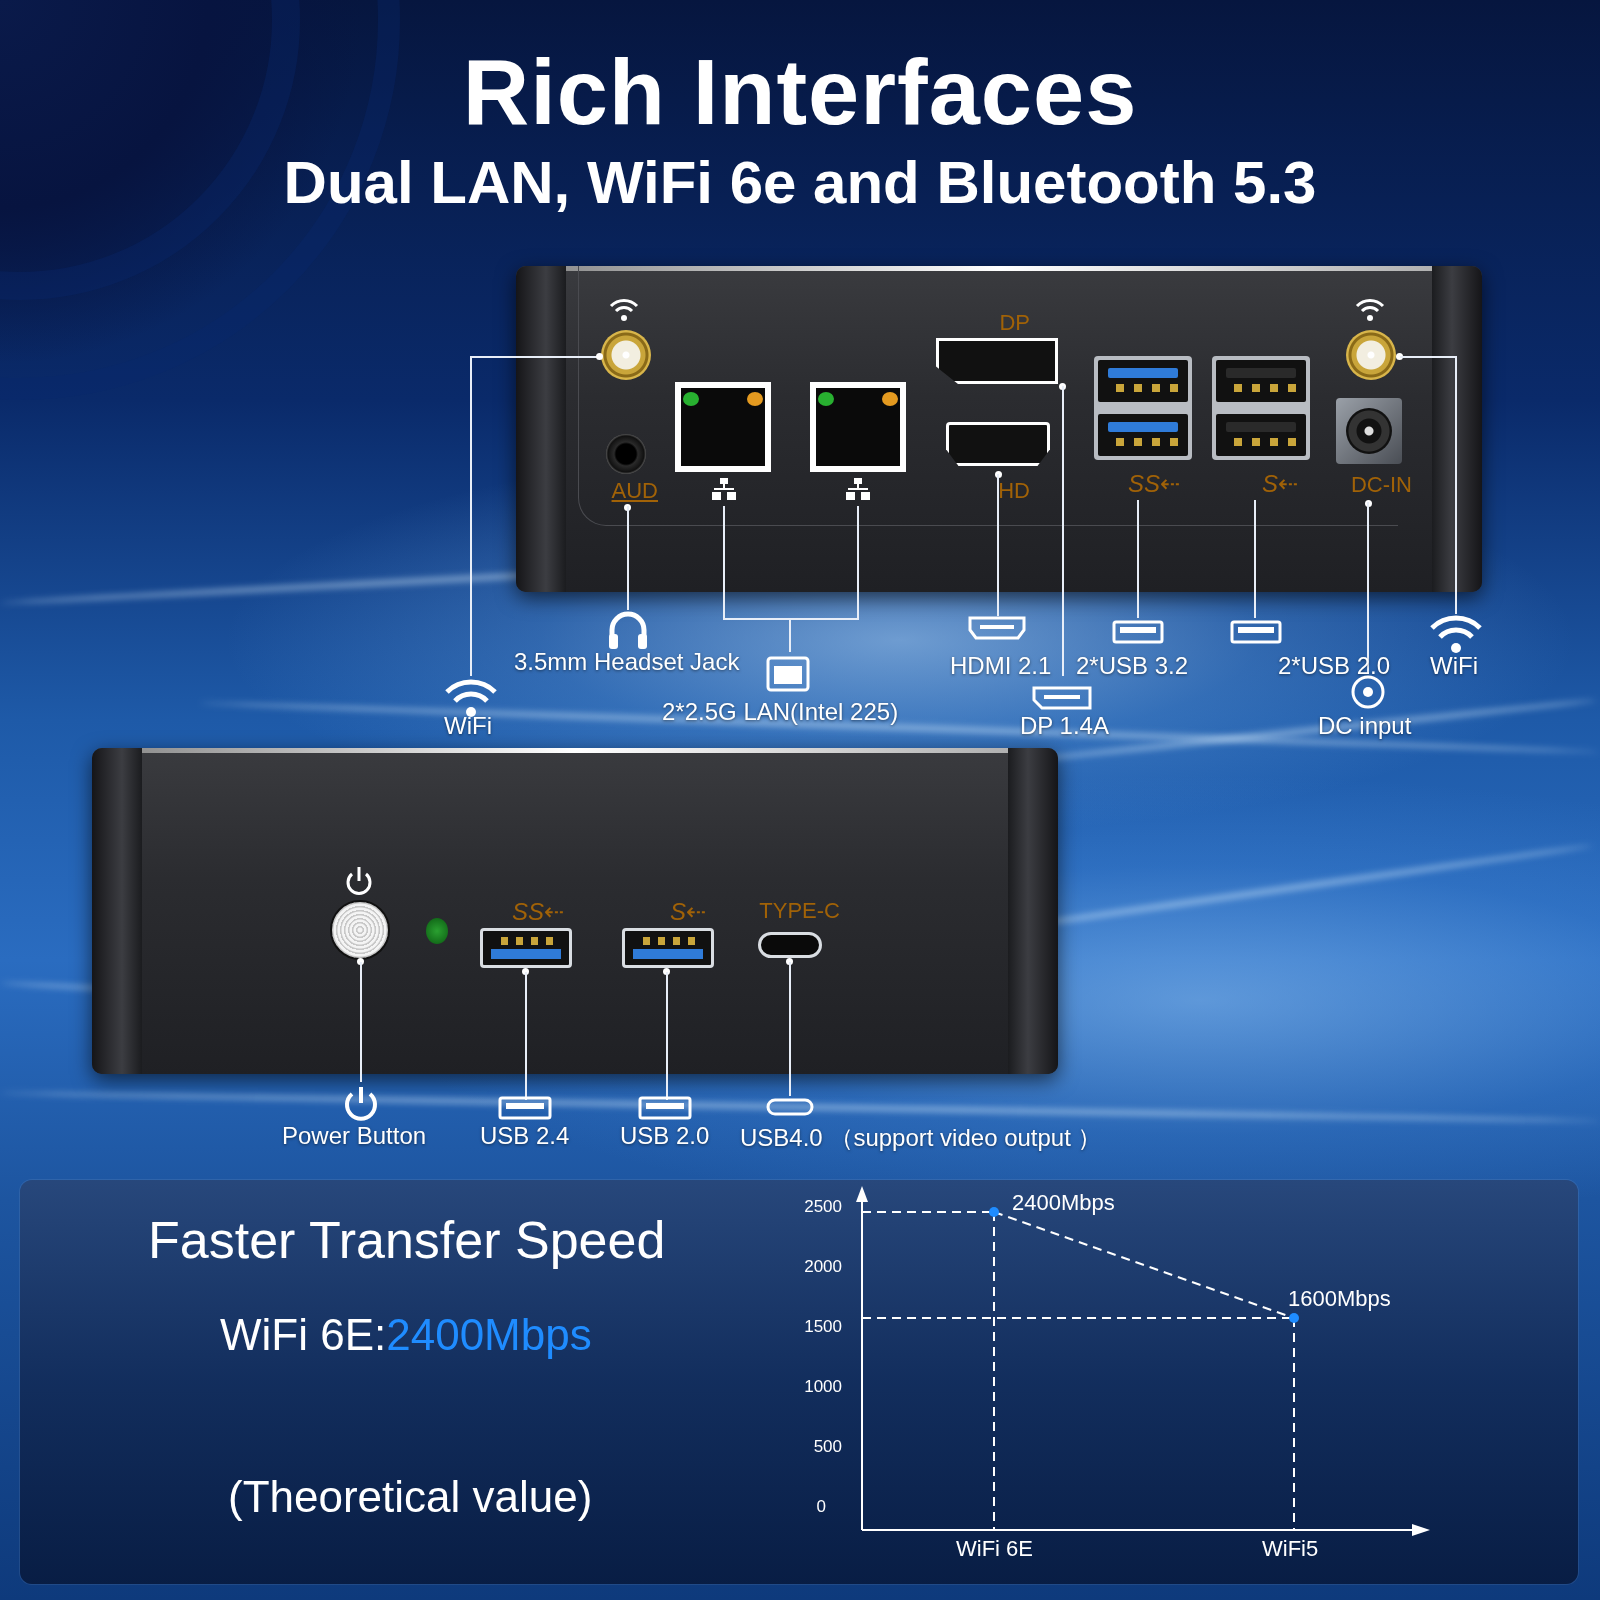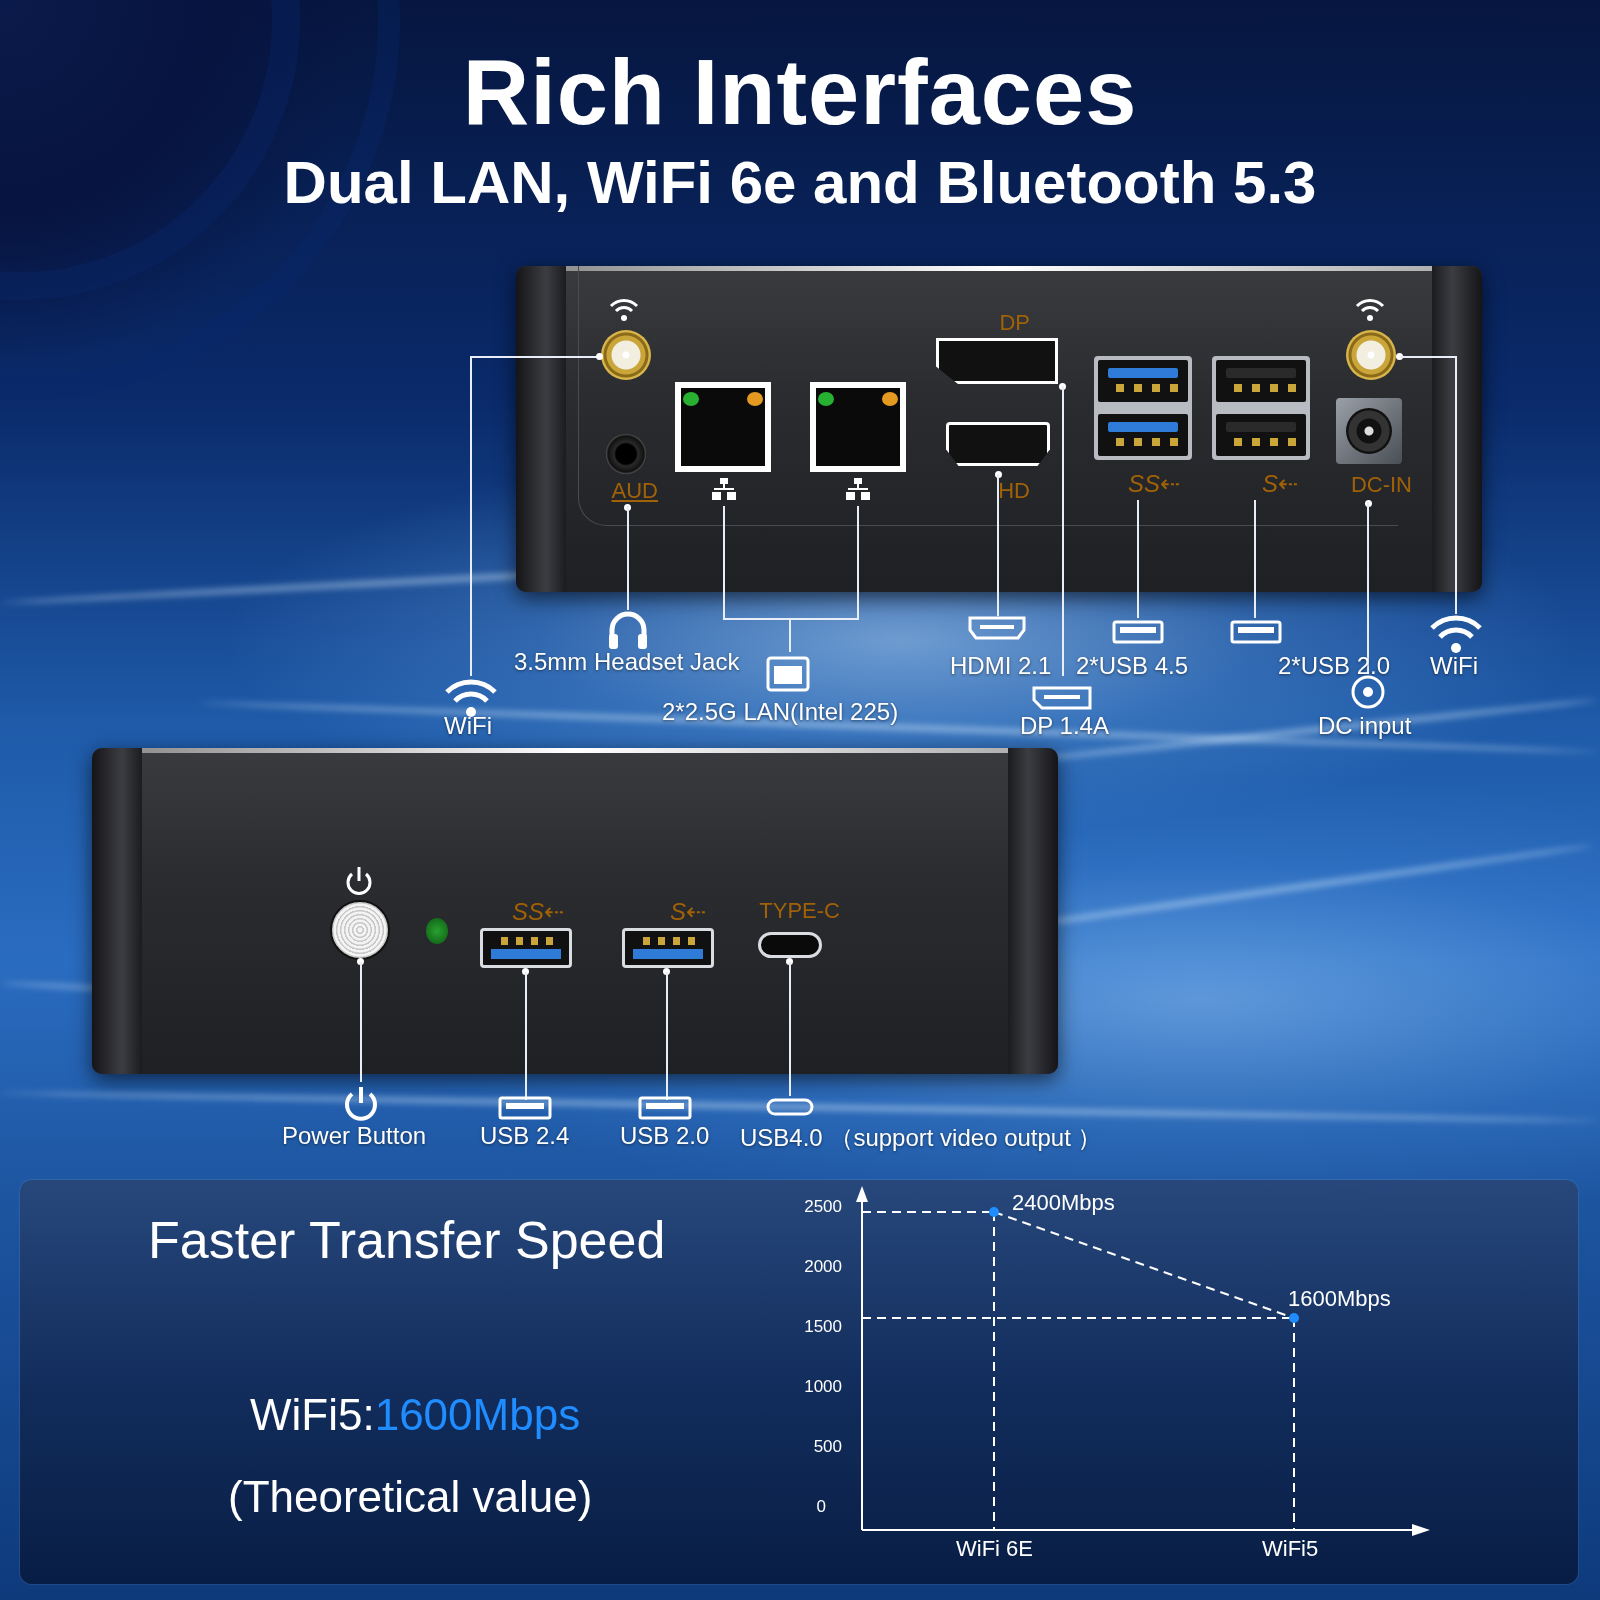--- a/index.html
+++ b/index.html
@@ -258,21 +258,21 @@
 <svg class="icon-white" style="left:1032px;top:686px" width="60" height="24" viewBox="0 0 60 24">
   <path d="M2 2 H58 V22 H10 L2 14 Z" stroke="#fff" stroke-width="3" fill="none"></path>
   <rect x="12" y="9" width="36" height="4" fill="#fff"></rect>
 </svg>
 <div class="callout" style="left:1020px;top:712px;">DP 1.4A</div>
 
 <svg class="icon-white" style="left:1112px;top:620px" width="52" height="24" viewBox="0 0 52 24">
   <rect x="2" y="2" width="48" height="20" rx="2" stroke="#fff" stroke-width="3" fill="none"></rect>
   <rect x="8" y="7" width="36" height="6" fill="#fff"></rect>
 </svg>
-<div class="callout" style="left:1076px;top:652px;">2*USB 4.5</div>
+<div class="callout" style="left:1076px;top:652px;">2*USB 3.2</div>
 
 <svg class="icon-white" style="left:1230px;top:620px" width="52" height="24" viewBox="0 0 52 24">
   <rect x="2" y="2" width="48" height="20" rx="2" stroke="#fff" stroke-width="3" fill="none"></rect>
   <rect x="8" y="7" width="36" height="6" fill="#fff"></rect>
 </svg>
 <div class="callout" style="left:1278px;top:652px;text-align:center;">2*USB 2.0</div>
 
 <svg class="icon-white" style="left:1350px;top:674px" width="36" height="36" viewBox="0 0 36 36">
   <circle cx="18" cy="18" r="15" stroke="#fff" stroke-width="3" fill="none"></circle>
   <circle cx="18" cy="18" r="5" fill="#fff"></circle>
@@ -356,22 +356,22 @@
 </svg>
 <div class="callout" style="left:620px;top:1122px;">USB 2.0</div>
 
 <svg class="icon-white" style="left:766px;top:1098px" width="48" height="18" viewBox="0 0 48 18">
   <rect x="2" y="2" width="44" height="14" rx="7" stroke="#fff" stroke-width="3" fill="none"></rect>
 </svg>
 <div class="callout" style="left:740px;top:1122px;">USB4.0 （support video output ）</div>
 
 <div id="speed-panel">
   <div id="speed-title">Faster Transfer Speed</div>
-  <div class="speed-line" style="left:230px;top:210px;">
-    <span>WiFi5:</span><span class="v">1600Mbps</span>
+  <div class="speed-line" style="left:200px;top:130px;">
+    <span>WiFi 6E:</span><span class="v">2400Mbps</span>
   </div>
   <div id="theoretical">(Theoretical value)</div>
 
   <svg id="chart" viewBox="0 0 700 404">
     <g>
       <line x1="82" y1="350" x2="82" y2="14" stroke="#fff" stroke-width="2"></line>
       <polygon points="76,22 82,6 88,22" fill="#fff"></polygon>
     </g>
     <g>
       <line x1="82" y1="350" x2="640" y2="350" stroke="#fff" stroke-width="2"></line>

